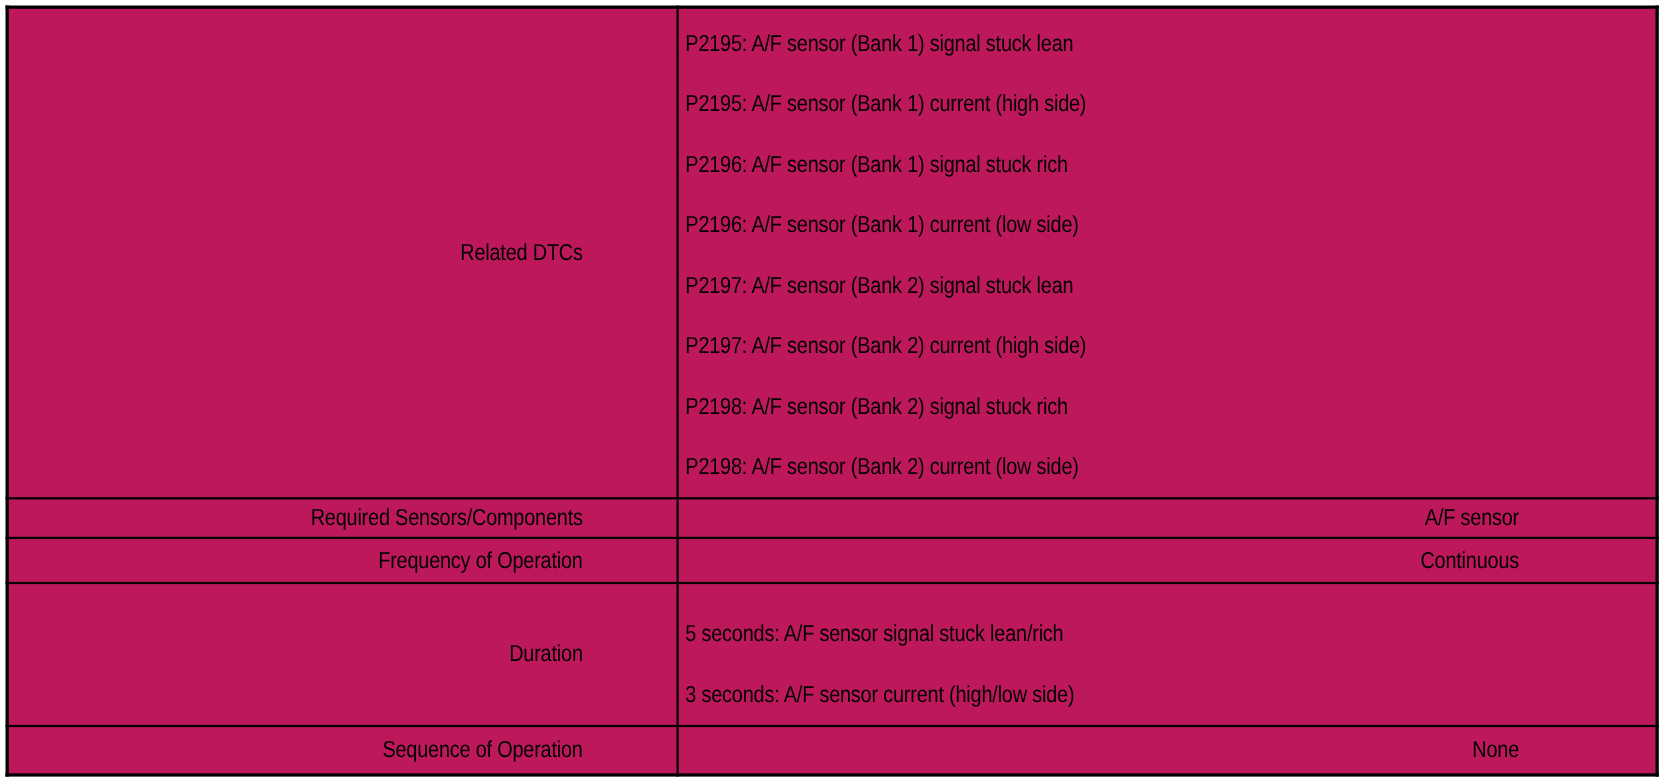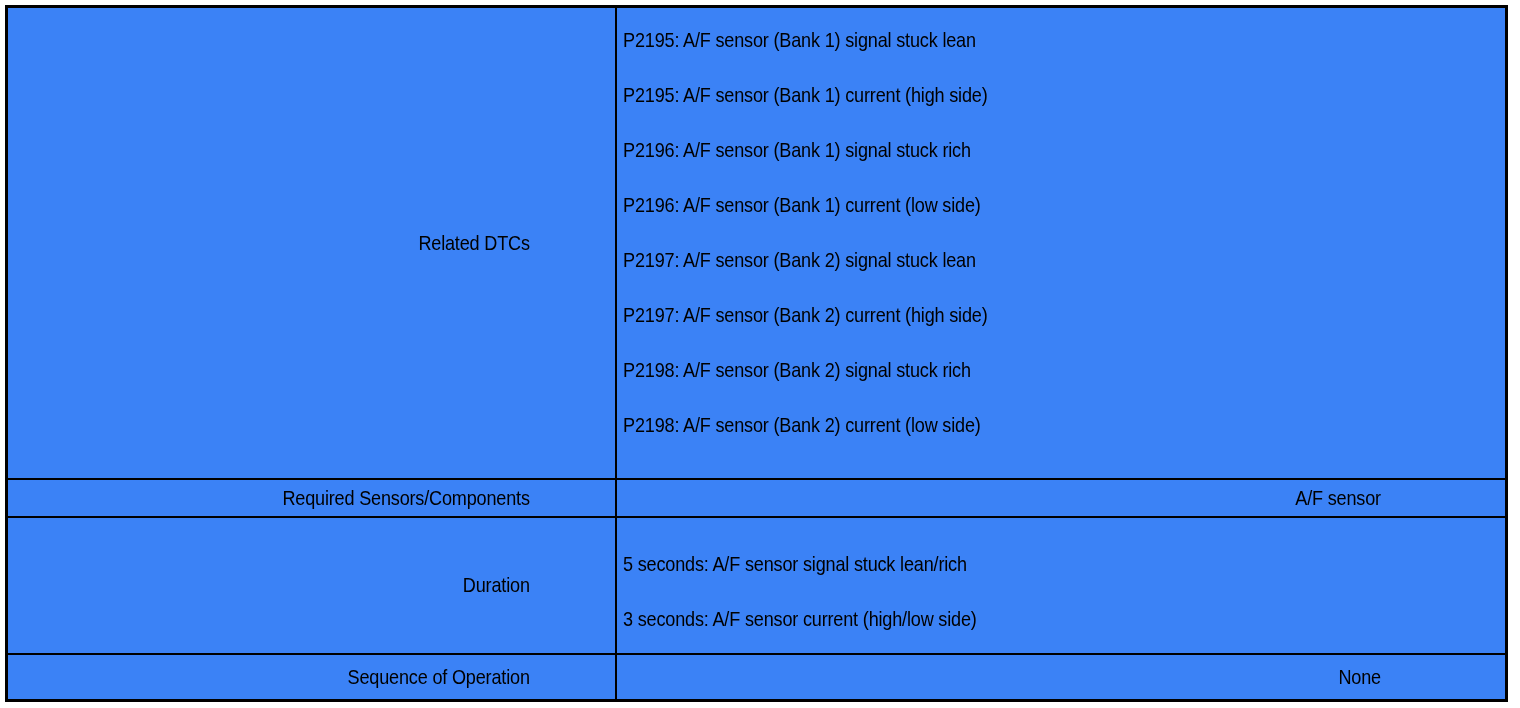--- a/index.html
+++ b/index.html
@@ -39,21 +39,21 @@
   }
 
   .spec-table col.label-col { width: 608px; }
   .spec-table col.value-col { width: 889px; }
 
   .spec-table td {
     box-sizing: border-box;
     border: 2px solid #000000;
     padding: 0;
     vertical-align: middle;
-    background: #3b82f6;
+    background: #be185d;
   }
 
   .cell-label,
   .cell-value {
     display: block;
     font-size: 21px;
     line-height: 28px;
     letter-spacing: -0.2px;
     transform: scaleX(0.86);
     transform-origin: left center;
@@ -118,20 +118,28 @@
 
       <tr class="row-sensors">
         <td class="label-mid">
           <span class="cell-label">Required Sensors/Components</span>
         </td>
         <td class="label-mid">
           <span class="cell-value">A/F sensor</span>
         </td>
       </tr>
 
+      <tr class="row-frequency">
+        <td class="label-mid">
+          <span class="cell-label">Frequency of Operation</span>
+        </td>
+        <td class="label-mid">
+          <span class="cell-value">Continuous</span>
+        </td>
+      </tr>
 
       <tr class="row-duration">
         <td class="label-mid">
           <span class="cell-label">Duration</span>
         </td>
         <td class="duration-cell">
           <div class="line-stack">
             <span class="cell-value">5 seconds: A/F sensor signal stuck lean/rich</span>
             <span class="cell-value">3 seconds: A/F sensor current (high/low side)</span>
           </div>

